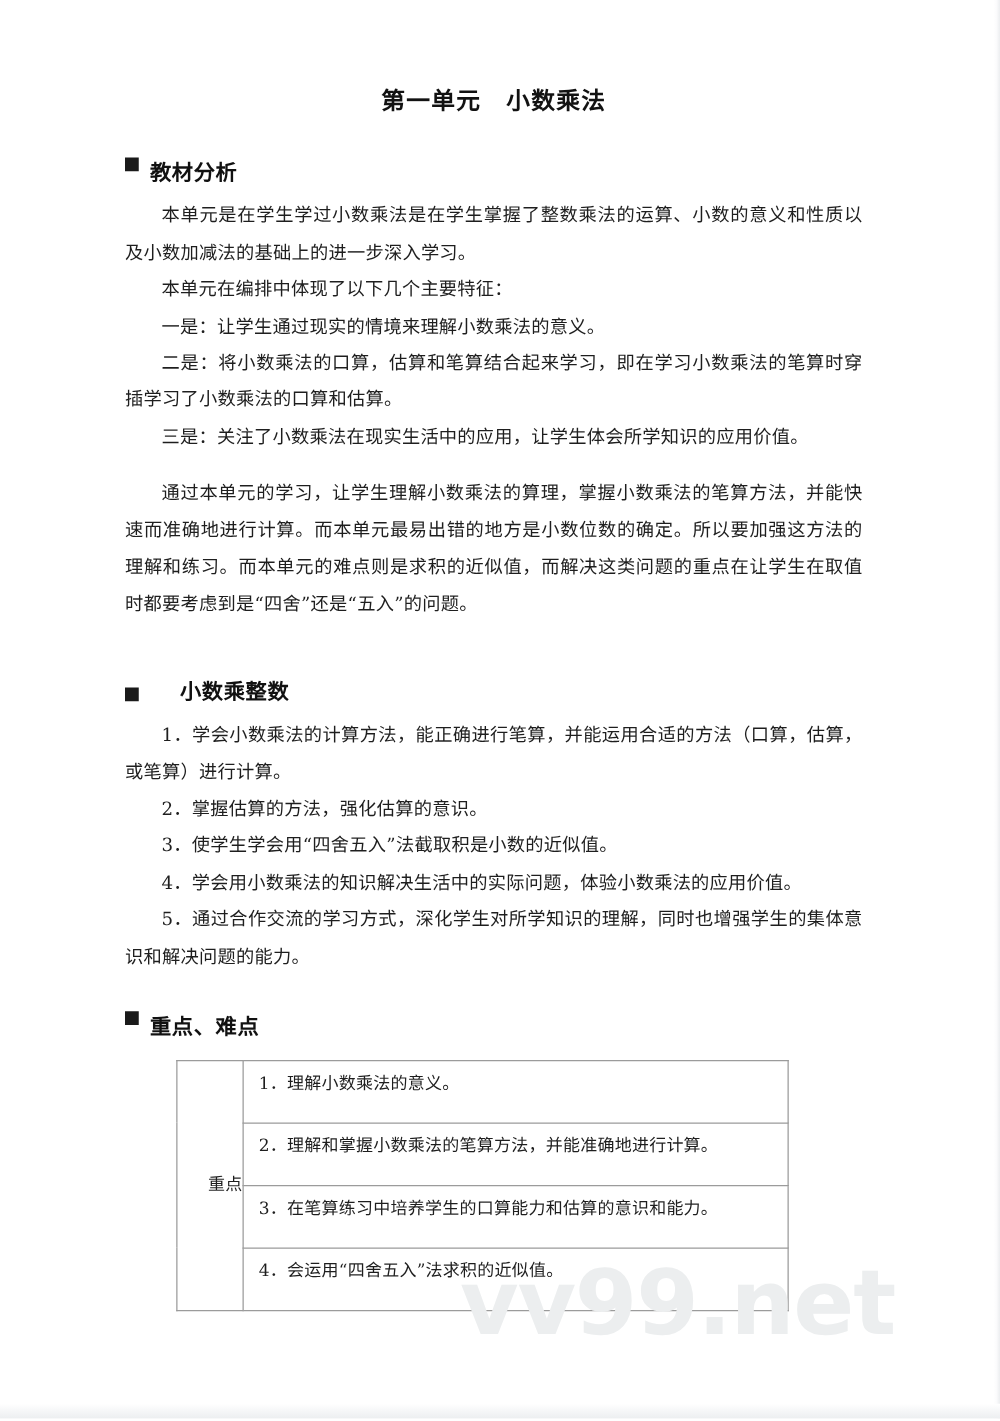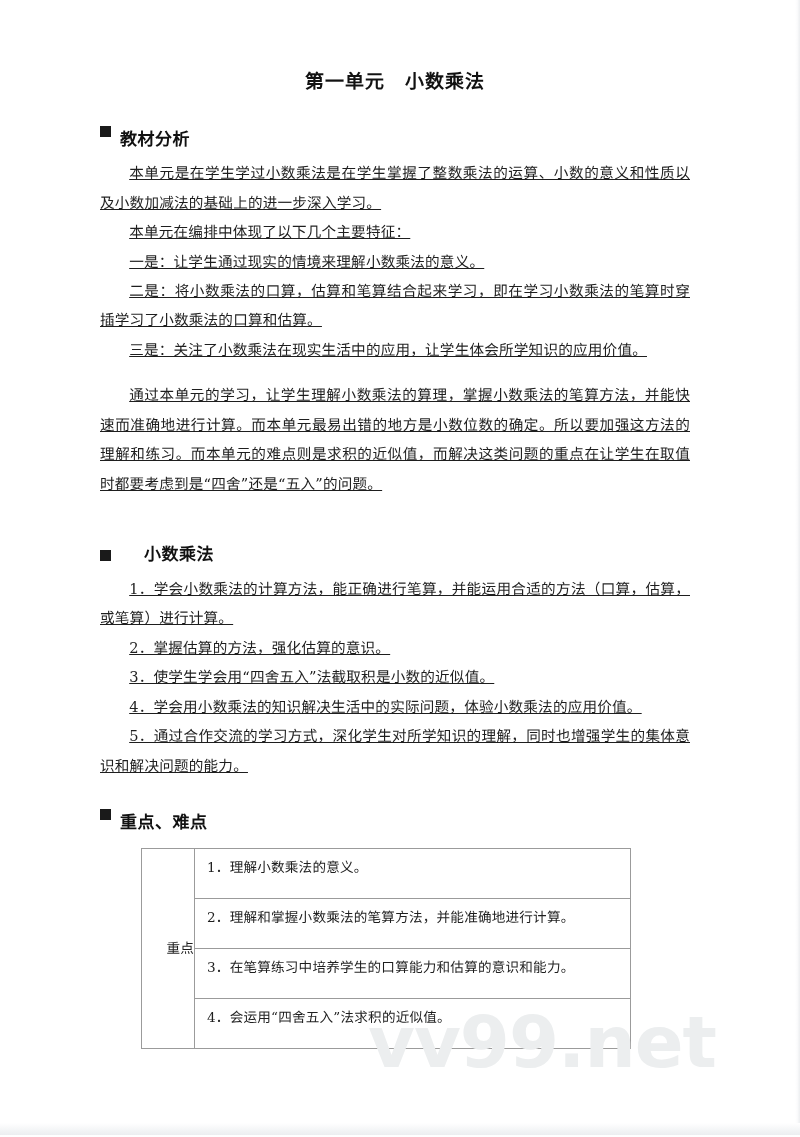--- a/index.html
+++ b/index.html
@@ -88,21 +88,20 @@
   
   p.para {
     margin: 0;
     font-size: 14.6px;
     line-height: 2.02;
     text-align: justify;
     text-justify: inter-ideograph;
     text-indent: 2em;
     color: #1e1e1e;
     letter-spacing: 0.2px;
-    text-decoration: underline;
   }
   p.para.list-item { text-indent: 2em; }
   .block-gap-md { height: 16px; }
 
   
   .table-wrap {
     margin-top: 12px;
     padding-left: 41px;
   }
   table.kp-table {
@@ -164,21 +163,21 @@
     <p class="para">本单元是在学生学过小数乘法是在学生掌握了整数乘法的运算、小数的意义和性质以及小数加减法的基础上的进一步深入学习。</p>
     <p class="para">本单元在编排中体现了以下几个主要特征：</p>
     <p class="para">一是：让学生通过现实的情境来理解小数乘法的意义。</p>
     <p class="para">二是：将小数乘法的口算，估算和笔算结合起来学习，即在学习小数乘法的笔算时穿插学习了小数乘法的口算和估算。</p>
     <p class="para">三是：关注了小数乘法在现实生活中的应用，让学生体会所学知识的应用价值。</p>
     <div class="block-gap-md"></div>
     <p class="para">通过本单元的学习，让学生理解小数乘法的算理，掌握小数乘法的笔算方法，并能快速而准确地进行计算。而本单元最易出错的地方是小数位数的确定。所以要加强这方法的理解和练习。而本单元的难点则是求积的近似值，而解决这类问题的重点在让学生在取值时都要考虑到是“四舍”还是“五入”的问题。</p>
 
     <div class="section-head gap-wide spaced-above">
       <span class="bullet"></span>
-      <span class="head-text">小数乘法</span>
+      <span class="head-text">小数乘整数</span>
     </div>
 
     <p class="para list-item">1．学会小数乘法的计算方法，能正确进行笔算，并能运用合适的方法（口算，估算，或笔算）进行计算。</p>
     <p class="para list-item">2．掌握估算的方法，强化估算的意识。</p>
     <p class="para list-item">3．使学生学会用“四舍五入”法截取积是小数的近似值。</p>
     <p class="para list-item">4．学会用小数乘法的知识解决生活中的实际问题，体验小数乘法的应用价值。</p>
     <p class="para list-item">5．通过合作交流的学习方式，深化学生对所学知识的理解，同时也增强学生的集体意识和解决问题的能力。</p>
 
     <div class="section-head gap-narrow" style="margin-top:14px;">
       <span class="bullet"></span>

